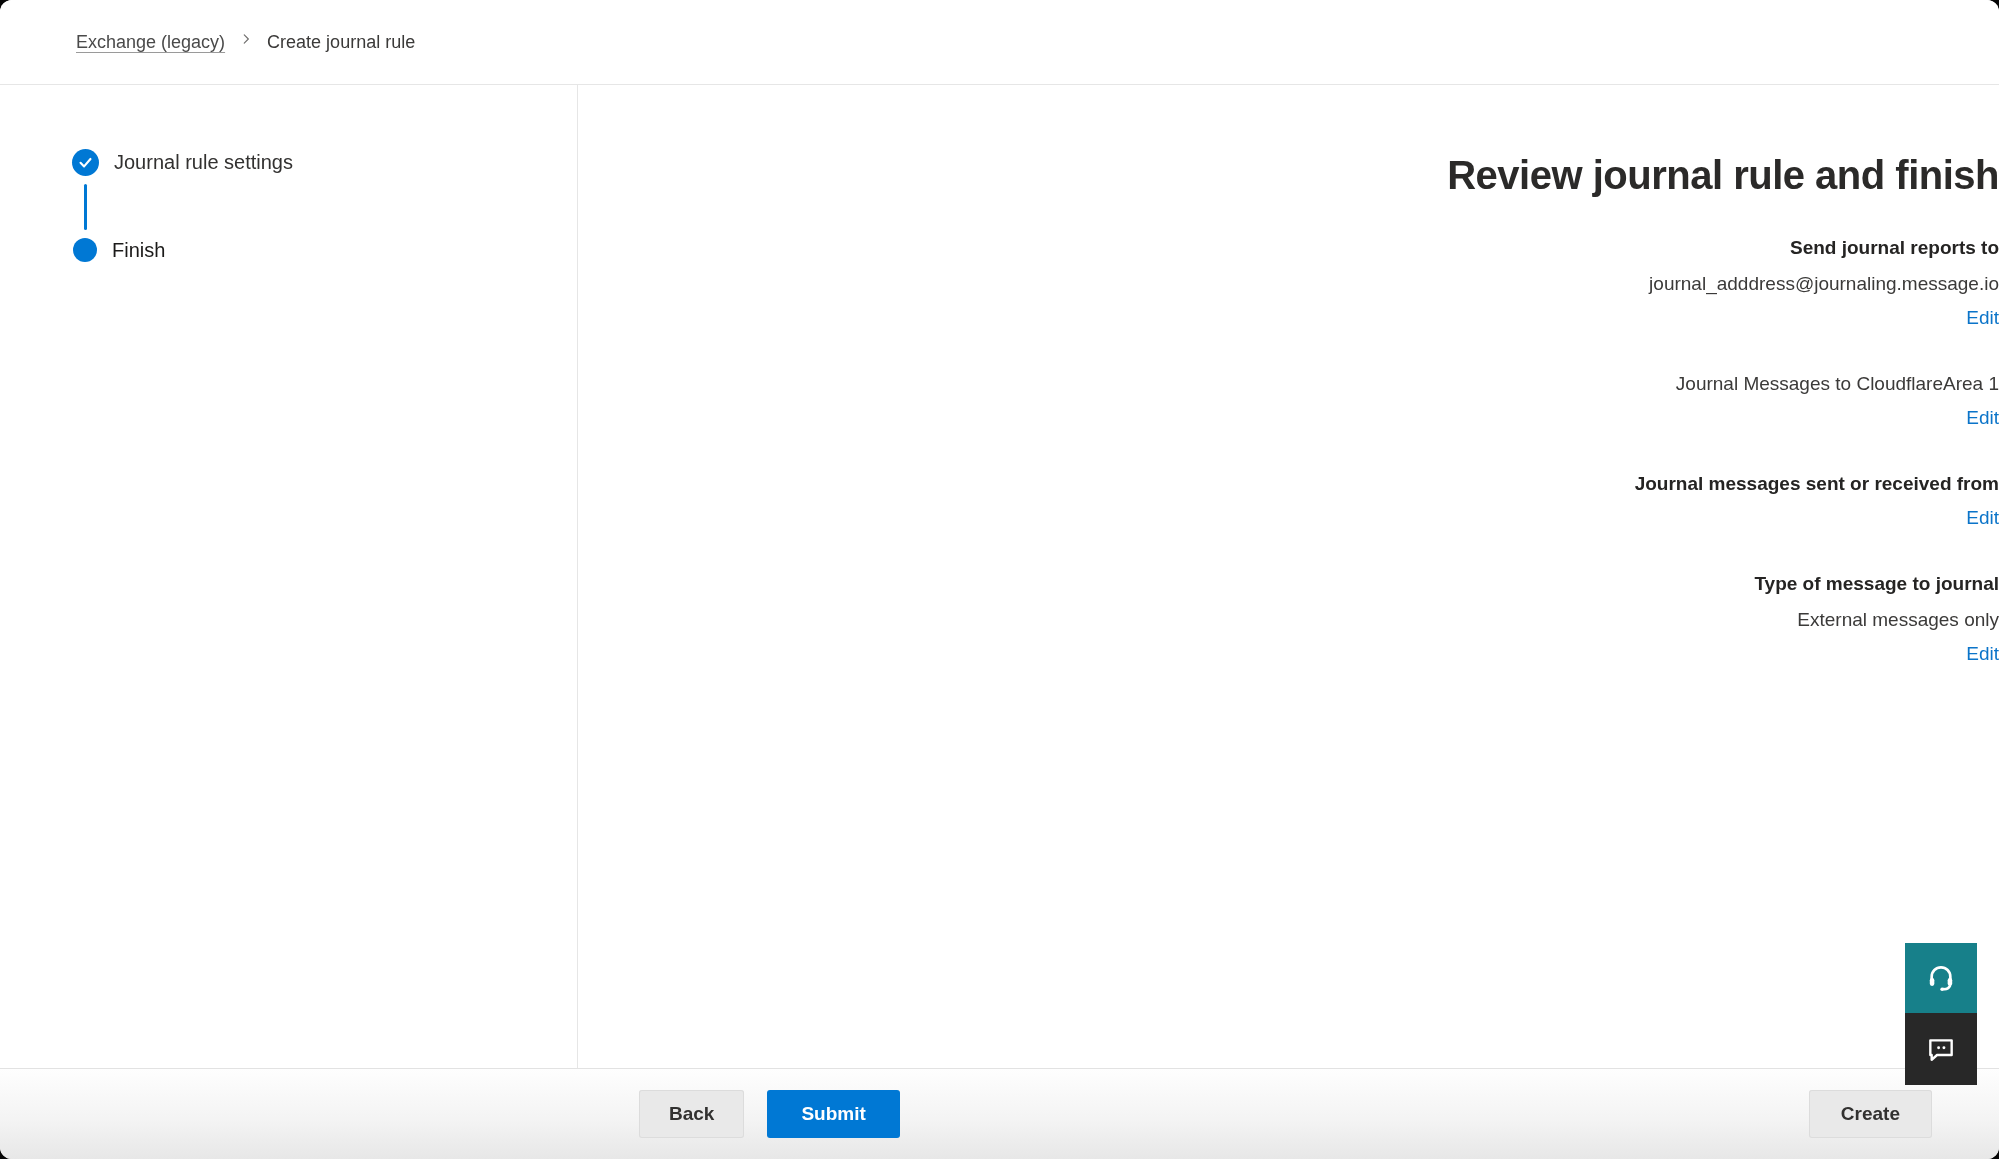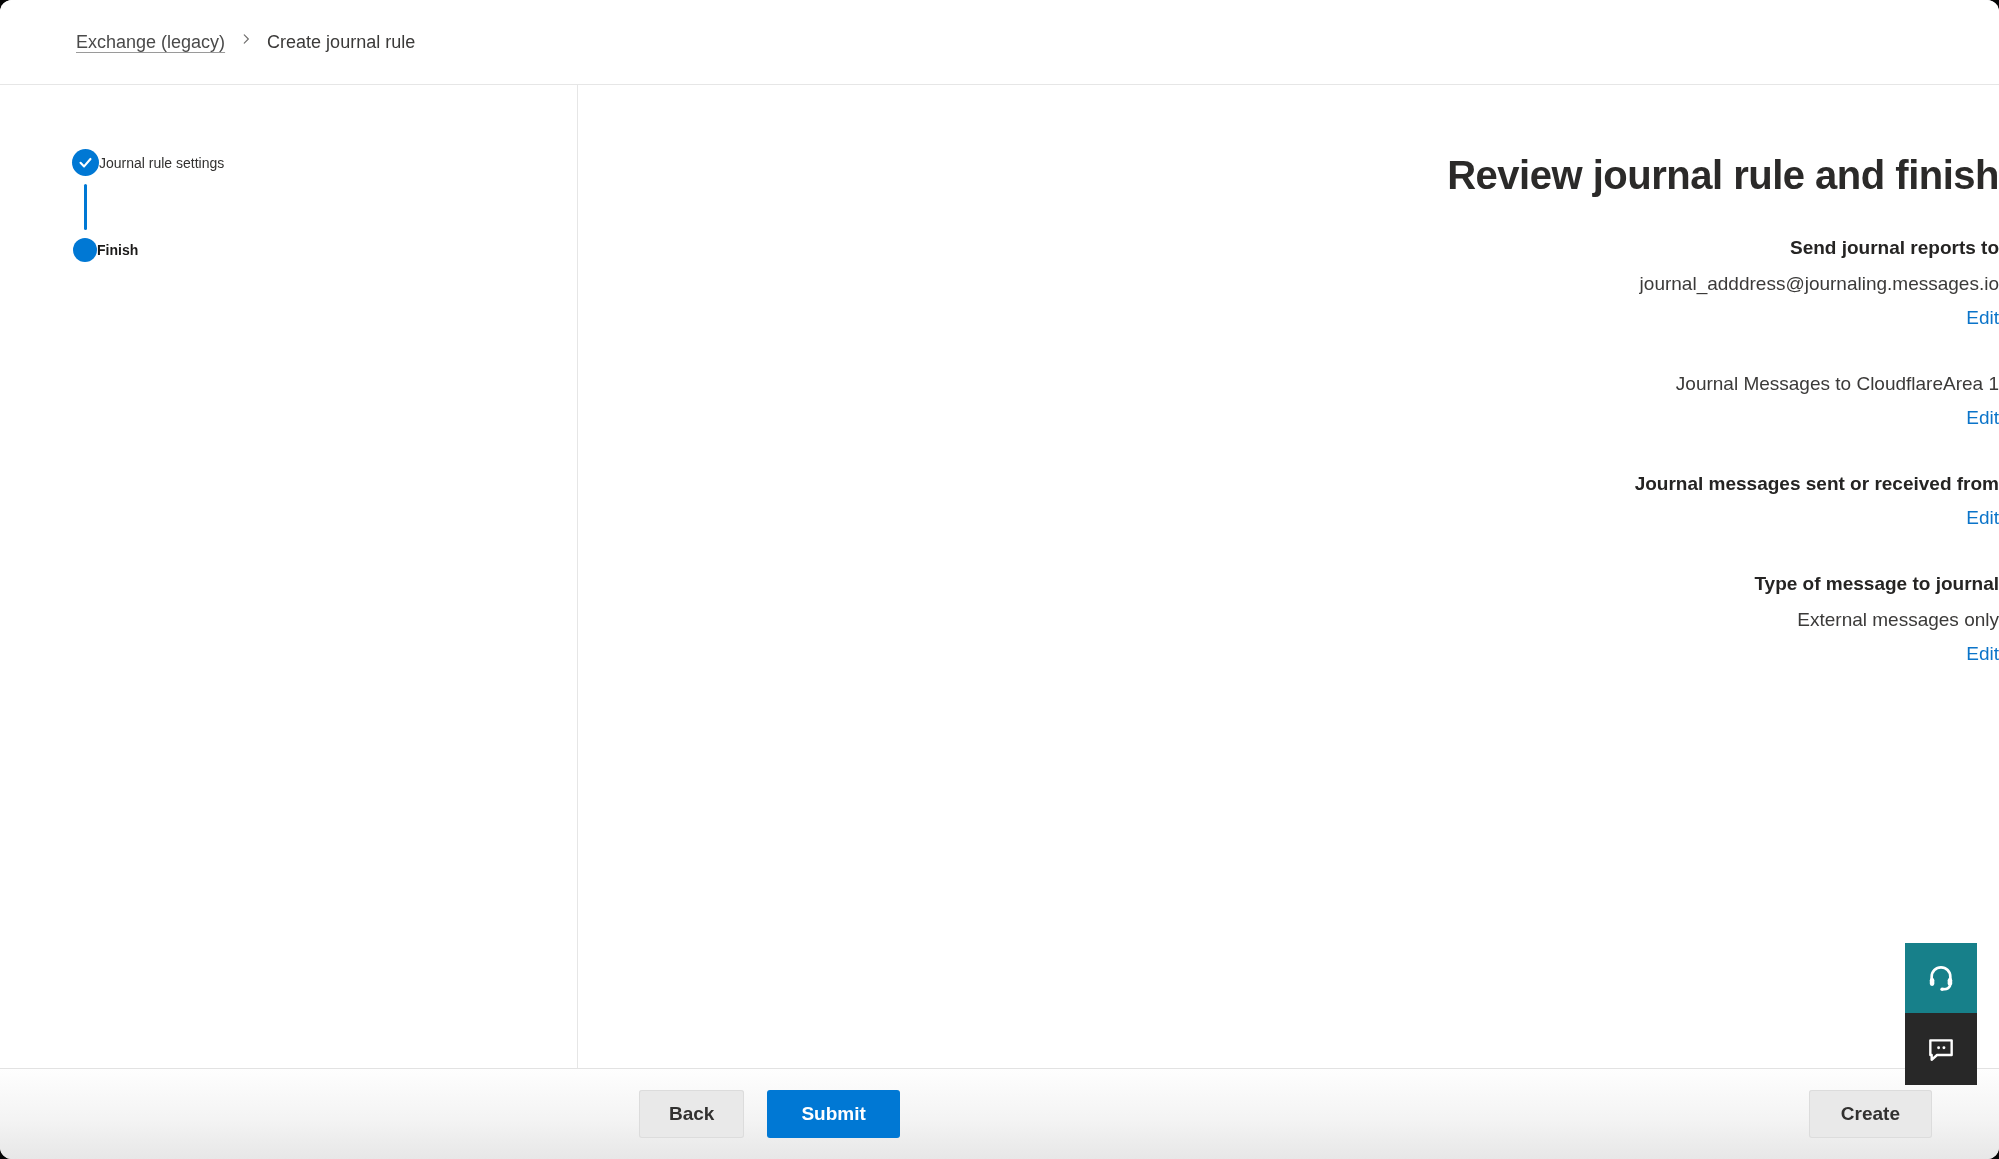--- a/index.html
+++ b/index.html
@@ -66,22 +66,22 @@
     flex: 0 0 24px;
     margin-left: 1px;
   }
   .step-connector {
     width: 3px;
     height: 46px;
     background: #0078d4;
     margin: 8px 0 8px 12px;
     border-radius: 2px;
   }
-  .step-label { font-size: 14px; color: #323130; }
-  .step-label.current { font-weight: 700; color: #1b1a19; text-align: right; }
+  .step-label { margin-left: 15px; font-size: 20px; color: #323130; }
+  .step-label.current { font-weight: 400; color: #1b1a19; text-align: right; }
   
   .main { flex: 1 1 auto; padding: 0 0 0 70px; overflow: hidden; position: relative; text-align: right; }
   .page-title {
     margin-top: 63px;
     font-size: 40px;
     line-height: 54px;
     font-weight: 700;
     color: #2b2a29;
     letter-spacing: -0.5px;
   }
@@ -185,21 +185,21 @@
       </div>
     </div>
 
     <div class="main">
       <h1 class="page-title">Review journal rule and finish</h1>
 
       <div class="review-sections">
 
         <div class="review-section">
           <div class="section-label">Send journal reports to</div>
-          <div class="section-value">journal_adddress@journaling.messages.io</div>
+          <div class="section-value">journal_adddress@journaling.message.io</div>
           <a class="edit-link">Edit</a>
         </div>
 
         <div class="review-section">
           <div class="section-value">Journal Messages to CloudflareArea 1</div>
           <a class="edit-link">Edit</a>
         </div>
 
         <div class="review-section">
           <div class="section-label">Journal messages sent or received from</div>

